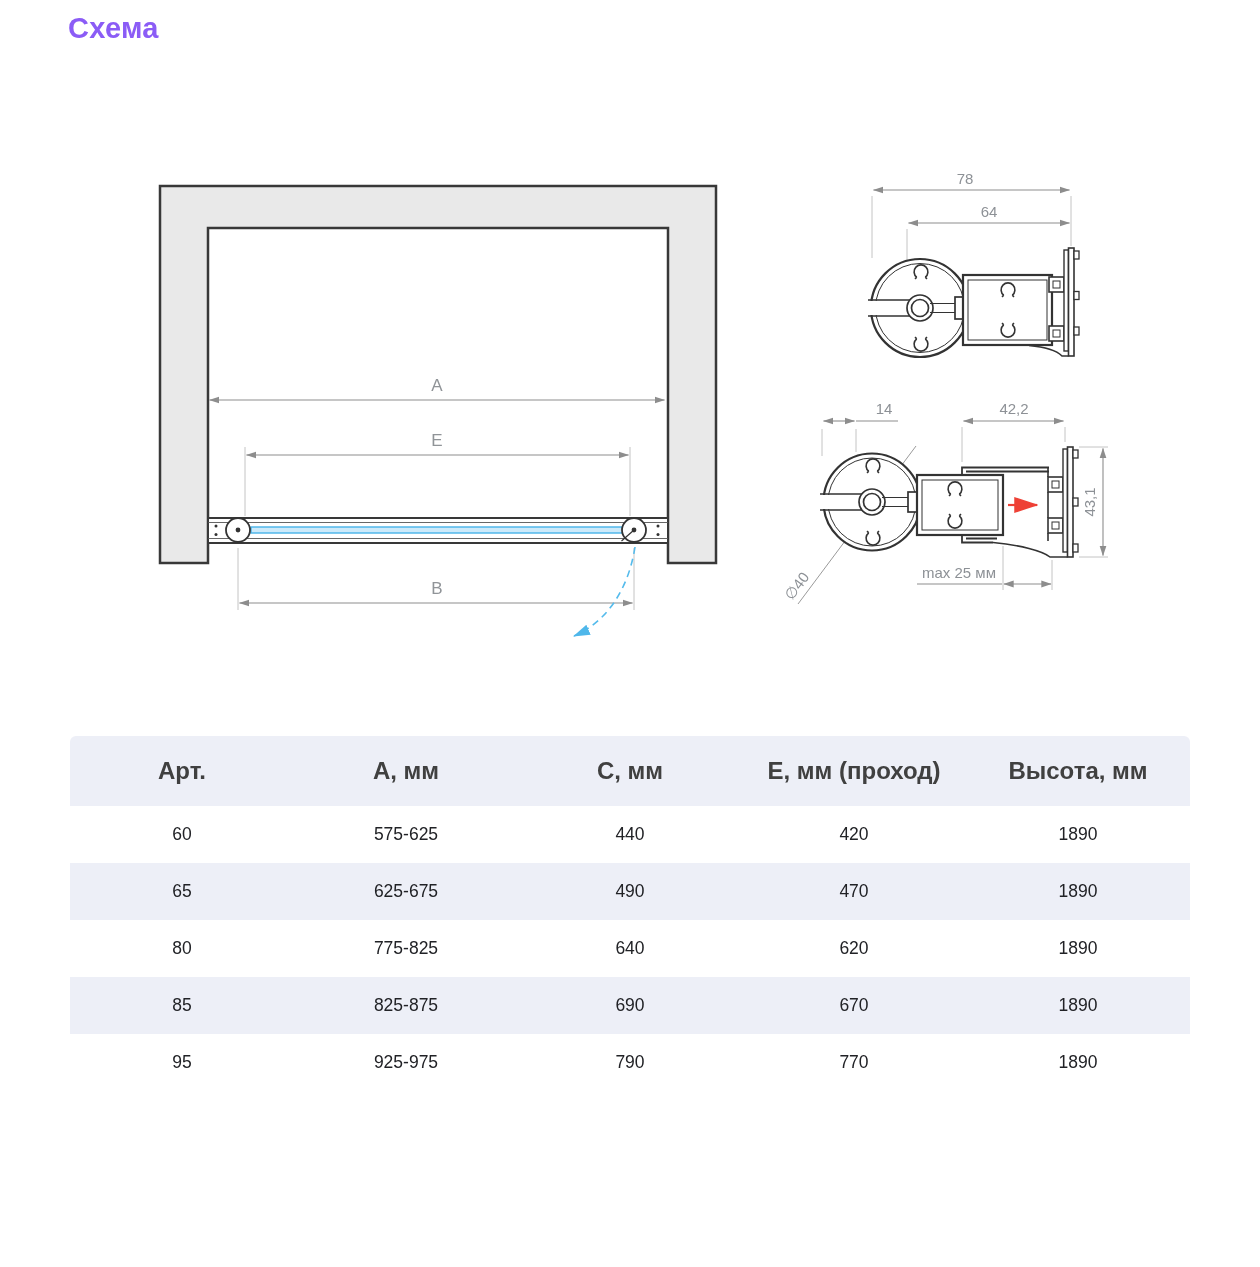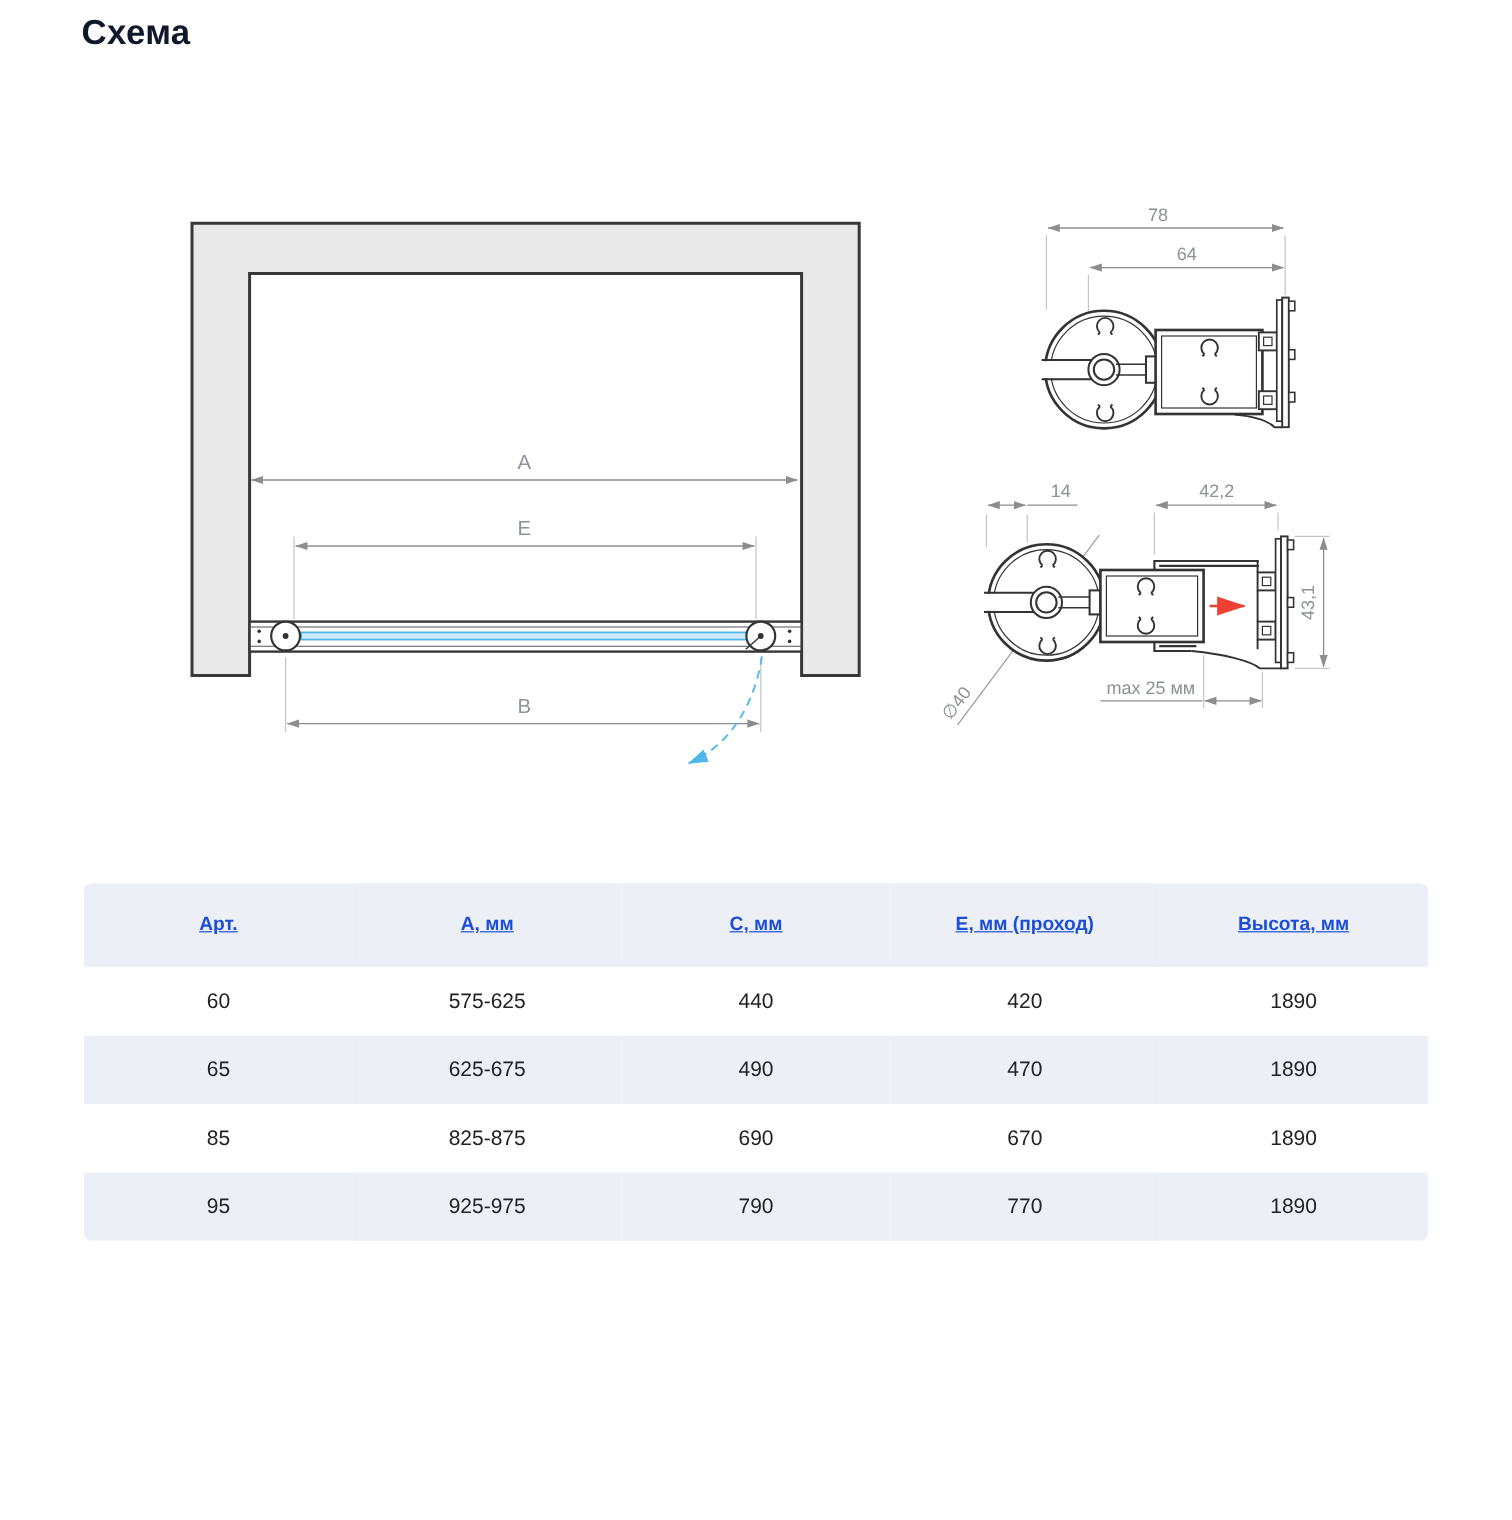--- a/index.html
+++ b/index.html
@@ -2,30 +2,30 @@
 <html><head>
 <meta charset="utf-8">
 <style>
   html,body{margin:0;padding:0;background:#ffffff;}
   body{
     width:1260px;height:1267px;position:relative;overflow:hidden;
     font-family:"Liberation Sans",sans-serif;
   }
   .page-title{
     position:absolute;left:68px;top:12px;
-    font-size:29px;font-weight:700;color:#0f172a;letter-spacing:.3px;
+    font-size:29px;font-weight:700;color:#8b5cf6;letter-spacing:.3px;
   }
   svg.drawing{position:absolute;left:0;top:0;}
   .spec-table{
     position:absolute;left:70px;top:736px;width:1120px;
     border-collapse:separate;border-spacing:0;table-layout:fixed;
   }
   .spec-table th{
-    height:68px;background:#edeff7;color:#1d4ed8;
-    font-size:16px;font-weight:600;text-align:center;vertical-align:middle;text-decoration:underline;
+    height:68px;background:#edeff7;color:#404040;
+    font-size:24px;font-weight:600;text-align:center;vertical-align:middle;
   }
   .spec-table th:first-child{border-top-left-radius:6px;}
   .spec-table th:last-child{border-top-right-radius:6px;}
   .spec-table td{
     height:55px;font-size:17.5px;font-weight:400;color:#212226;
     text-align:center;vertical-align:middle;background:#ffffff;margin-top:41px;
   }
   .spec-table tbody tr:nth-child(even) td{background:#edeff7;}
   .spec-table tbody tr:last-child td:first-child{border-bottom-left-radius:6px;}
   .spec-table tbody tr:last-child td:last-child{border-bottom-right-radius:6px;}
@@ -214,20 +214,27 @@
       <td>1890</td>
     </tr>
     <tr>
       <td>65</td>
       <td>625-675</td>
       <td>490</td>
       <td>470</td>
       <td>1890</td>
     </tr>
     <tr>
+      <td>80</td>
+      <td>775-825</td>
+      <td>640</td>
+      <td>620</td>
+      <td>1890</td>
+    </tr>
+    <tr>
       <td>85</td>
       <td>825-875</td>
       <td>690</td>
       <td>670</td>
       <td>1890</td>
     </tr>
     <tr>
       <td>95</td>
       <td>925-975</td>
       <td>790</td>

